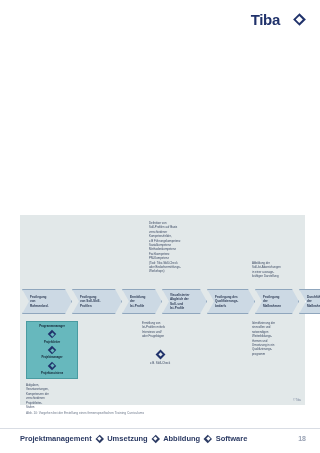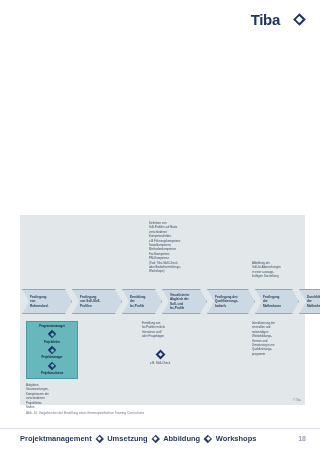--- a/index.html
+++ b/index.html
@@ -258,17 +258,17 @@
   <div class="caption">Abb. 10: Vorgehen bei der Erstellung eines firmenspezifischen Training Curriculums</div>
 
   <div class="footer-rule"></div>
   <div class="footer">
     <span>Projektmanagement</span>
     <span class="fdia"></span>
     <span>Umsetzung</span>
     <span class="fdia"></span>
     <span>Abbildung</span>
     <span class="fdia"></span>
-    <span>Workshops</span>
+    <span>Software</span>
   </div>
   <div class="pageno">18</div>
 
 </div>
 
 </body></html>

